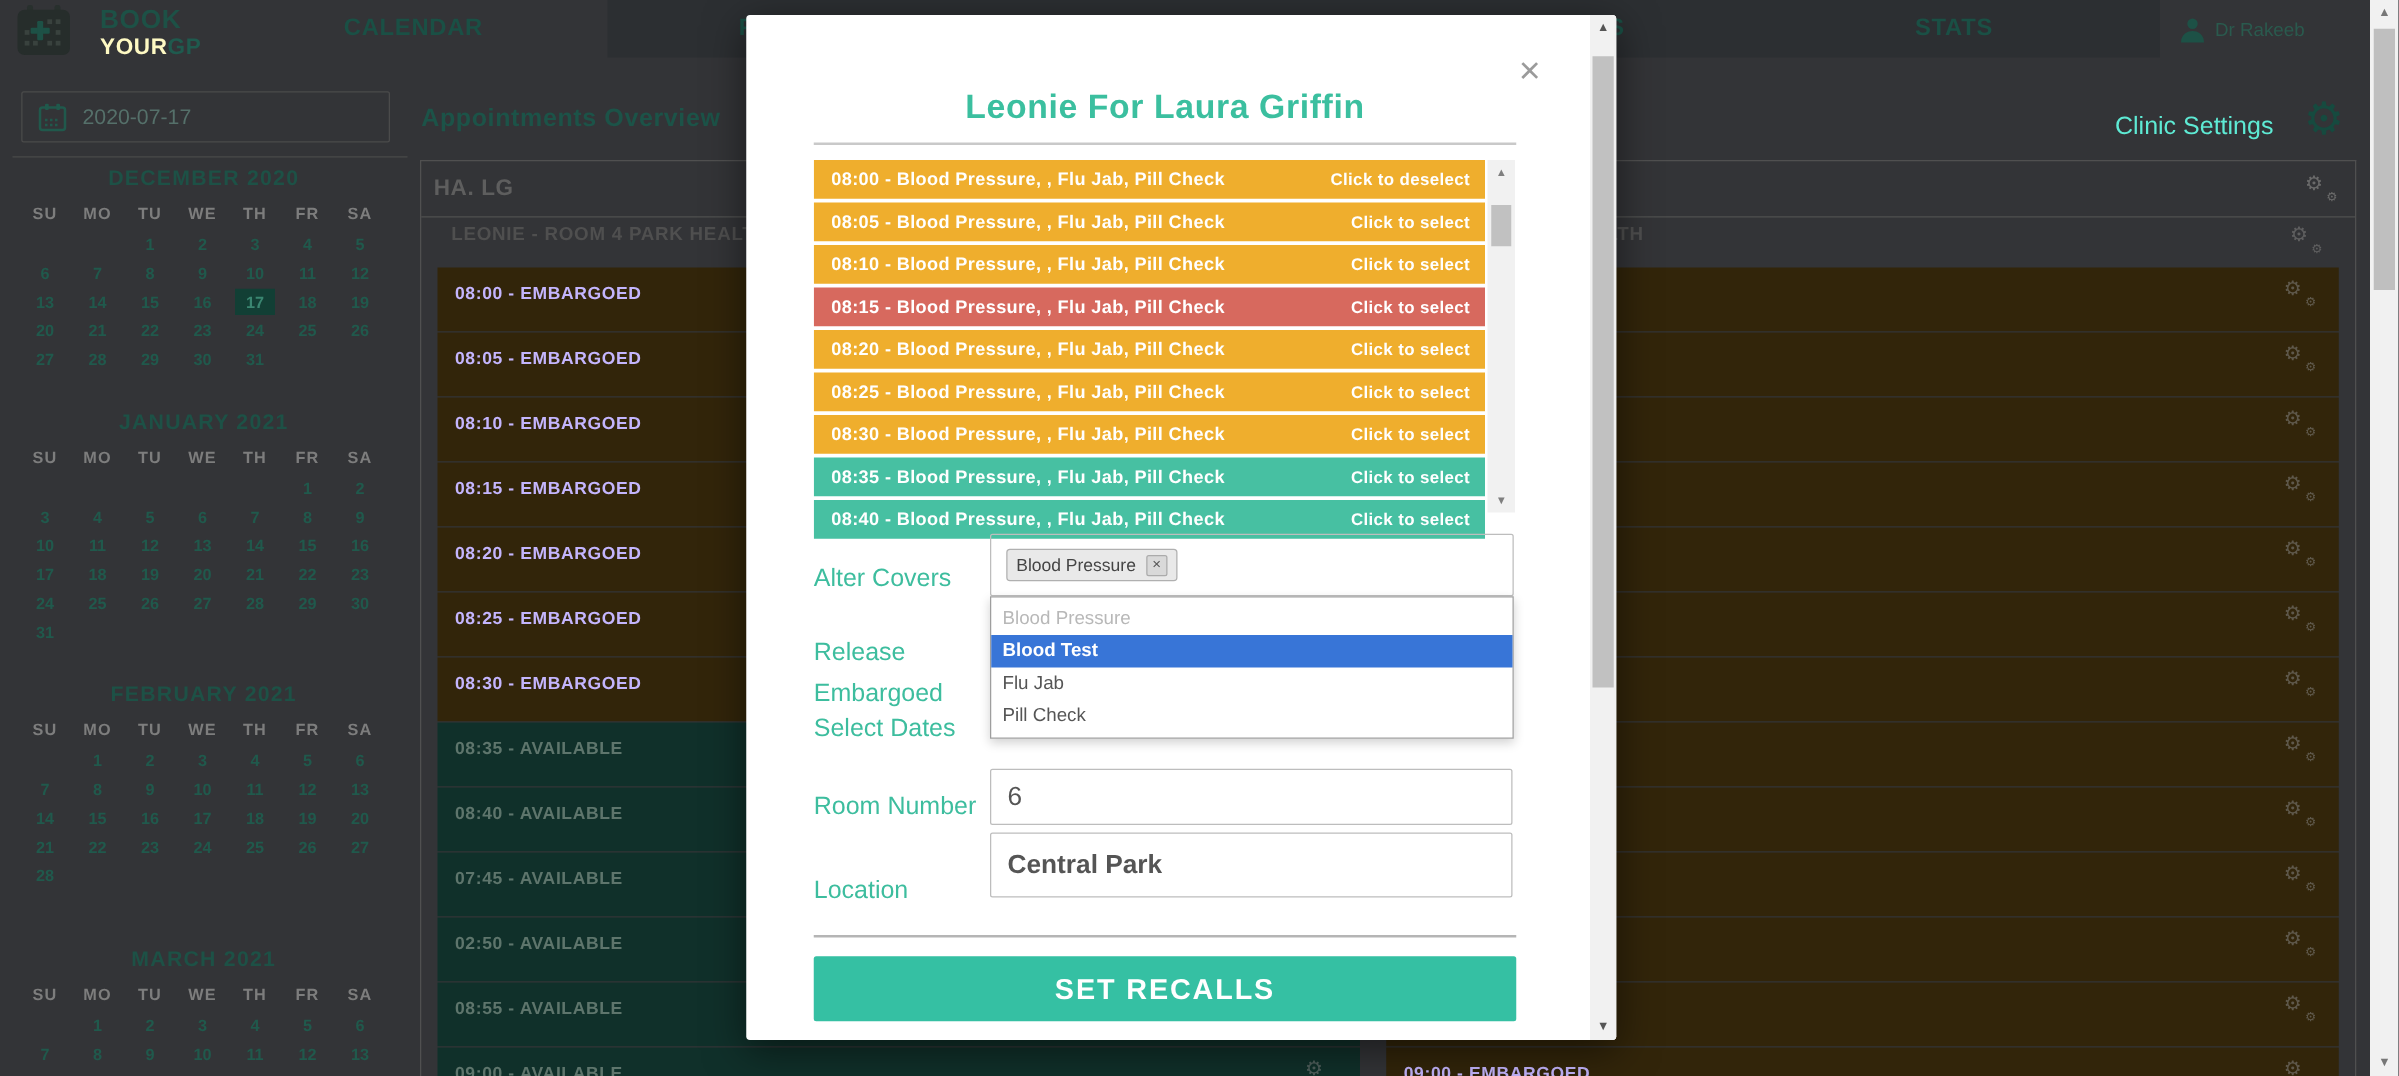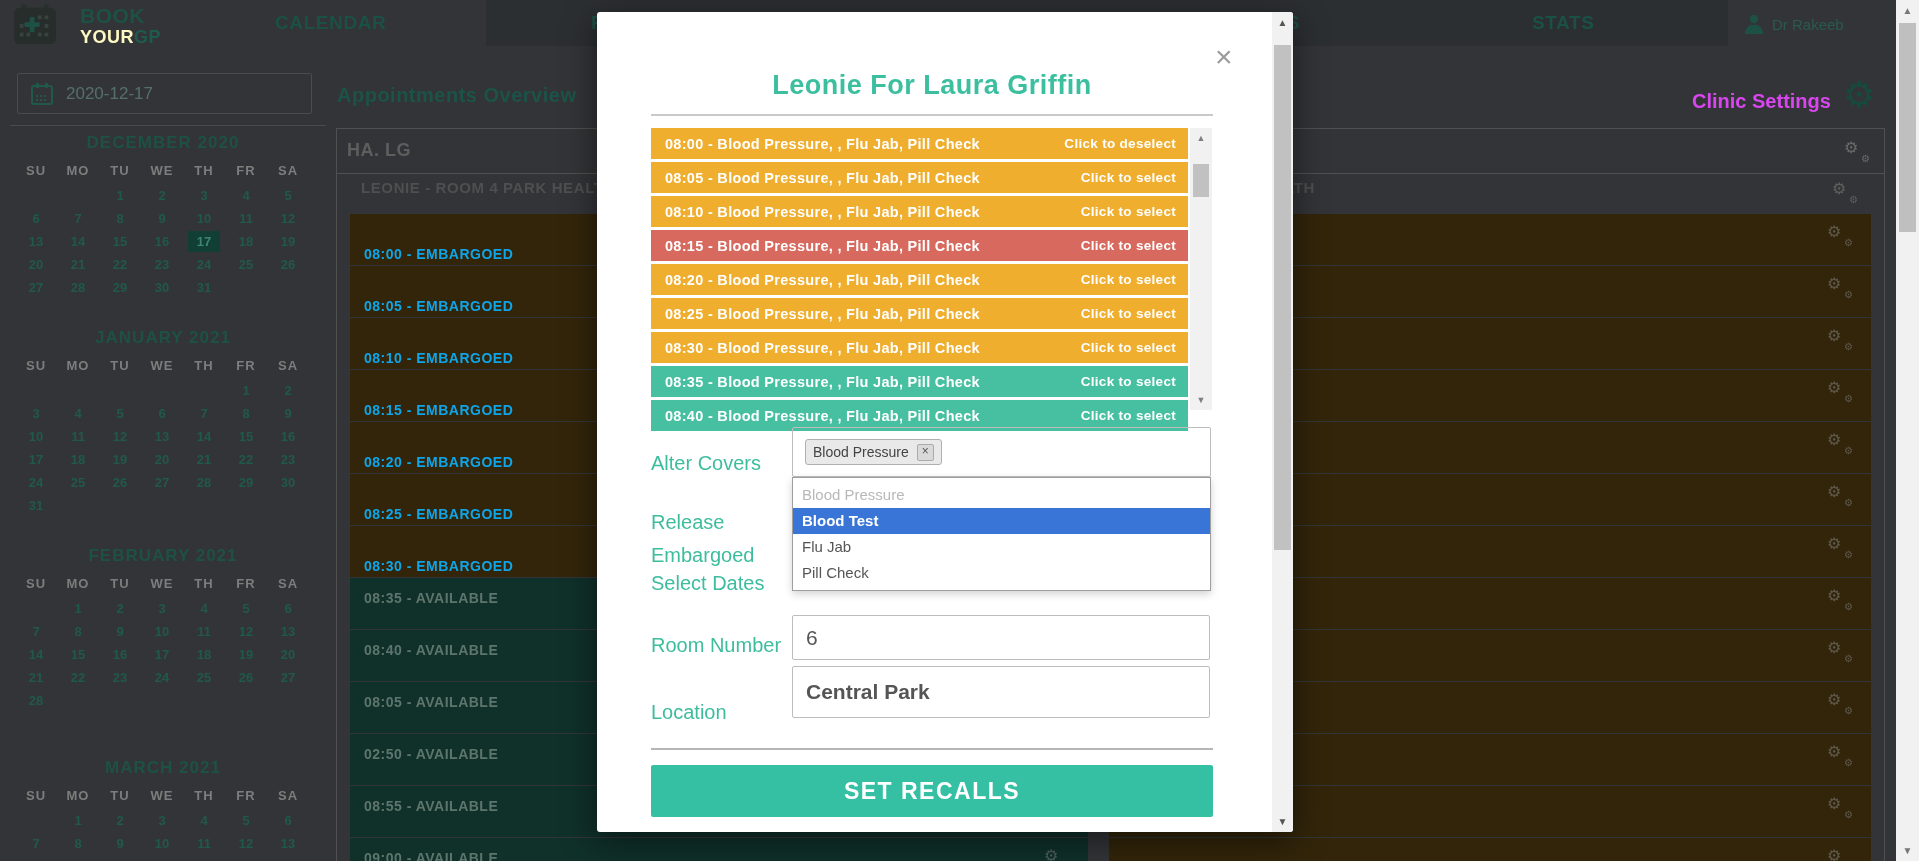--- a/index.html
+++ b/index.html
@@ -32,39 +32,39 @@
   .dow-row{display:grid;grid-template-columns:repeat(7,42px);margin-top:10px;}
   .dow{text-align:center;font-size:13px;font-weight:bold;color:#7d7d7d;letter-spacing:1px;}
   .weeks{margin-top:6px;}
   .week{display:grid;grid-template-columns:repeat(7,42px);height:23px;}
   .day{align-self:center;justify-self:center;min-width:32px;line-height:21px;text-align:center;
        font-size:13px;font-weight:bold;color:#20594c;cursor:pointer;}
   .day-selected{background:#123f35;color:#3a8671;}
 
   
   .main-heading{position:absolute;left:337px;top:84px;font-size:20px;font-weight:bold;color:#1c5348;letter-spacing:.5px;}
-  .cs-label{position:absolute;left:1692px;top:90px;font-size:20px;font-weight:bold;color:#d946ef;cursor:pointer;}
+  .cs-label{position:absolute;left:1692px;top:90px;font-size:20px;font-weight:normal;color:#5eead4;cursor:pointer;}
   .cs-gear{position:absolute;left:1843px;top:74px;font-size:36px;color:#164a3f;cursor:pointer;}
   .panel{position:absolute;left:336px;top:128px;width:1547px;height:733px;border:1px solid #505050;border-bottom:none;}
   .panel-header{position:absolute;left:0;top:0;width:100%;height:44px;border-bottom:1px solid #505050;}
   .panel-title{position:absolute;left:10px;top:11px;font-size:18px;font-weight:bold;color:#5e5e5e;letter-spacing:.5px;}
   .cogs{position:relative;display:inline-block;width:24px;height:22px;color:#6a6a6a;}
   .cogs .g1{position:absolute;left:0;top:0;font-size:16px;line-height:16px;}
   .cogs .g2{position:absolute;right:-2px;bottom:-2px;font-size:10px;line-height:10px;}
   .hdr-cogs{position:absolute;right:16px;top:11px;cursor:pointer;}
   .col-header{position:absolute;top:50px;font-size:15px;font-weight:bold;color:#4f4f4f;letter-spacing:.6px;}
   .colh-1{left:24px;} .colh-2{left:772px;}
   .col-cogs-1{position:absolute;left:716px;top:50px;cursor:pointer;opacity:.8;}
   .col-cogs-2{position:absolute;right:28px;top:52px;cursor:pointer;opacity:.8;}
   .rows{position:absolute;top:85px;}
   .rows-1{left:13px;width:738px;} .rows-2{left:772px;width:762px;}
   .srow{position:relative;height:51px;margin-bottom:1px;cursor:pointer;}
   .srow-label{position:absolute;left:14px;top:12px;font-size:14px;font-weight:bold;letter-spacing:.5px;}
   .srow .cogs{position:absolute;right:20px;top:10px;opacity:.5;color:#8b8b8b;}
-  .c-embargoed{background:#32250a;} .c-embargoed .srow-label{color:#0ea5e9;margin-top:20px;}
+  .c-embargoed{background:#32250a;} .c-embargoed .srow-label{color:#c4b5fd;}
   .c-available{background:#10302a;} .c-available .srow-label{color:#5e756c;}
 
   
   .modal{position:absolute;left:597px;top:12px;width:696px;height:820px;background:#fff;
          border-radius:3px;box-shadow:0 8px 32px rgba(0,0,0,.5);}
   .modal-close{position:absolute;left:618px;top:30px;font-size:30px;font-weight:300;color:#9b9b9b;cursor:pointer;line-height:1;}
   .modal-title{position:absolute;left:54px;top:58px;width:562px;text-align:center;
                font-size:27px;font-weight:bold;color:var(--title_teal,#3bbf9f);letter-spacing:.5px;}
   .title-rule{position:absolute;left:54px;top:102px;width:562px;height:2px;background:#c9c9c9;}
   .slot-list{position:absolute;left:54px;top:116px;width:537px;height:349px;overflow:hidden;}
@@ -166,21 +166,21 @@
       <rect x="15" y="1" width="3" height="5" rx="1" fill="#20594c"></rect>
       <g fill="#20594c">
         <rect x="6" y="13" width="2" height="2"></rect>
           <rect x="10" y="13" width="2" height="2"></rect>
           <rect x="14" y="13" width="2" height="2"></rect>
         <rect x="6" y="17" width="2" height="2"></rect>
           <rect x="10" y="17" width="2" height="2"></rect>
           <rect x="14" y="17" width="2" height="2"></rect>
       </g>
     </svg>
-    <span>2020-12-17</span>
+    <span>2020-07-17</span>
   </div>
   <div class="side-divider"></div>
 
   <div id="months">
 
   <div class="month">
       <div class="month-title">DECEMBER 2020</div>
       <div class="dow-row">
 
       <span class="dow">SU</span>
@@ -508,21 +508,21 @@
         </span>
       </div>
         <div class="srow c-available">
         <span class="srow-label">08:40 - AVAILABLE</span>
         <span class="cogs">
           <span class="g1">⚙</span>
           <span class="g2">⚙</span>
         </span>
       </div>
         <div class="srow c-available">
-        <span class="srow-label">08:05 - AVAILABLE</span>
+        <span class="srow-label">07:45 - AVAILABLE</span>
         <span class="cogs">
           <span class="g1">⚙</span>
           <span class="g2">⚙</span>
         </span>
       </div>
         <div class="srow c-available">
         <span class="srow-label">02:50 - AVAILABLE</span>
         <span class="cogs">
           <span class="g1">⚙</span>
           <span class="g2">⚙</span>

